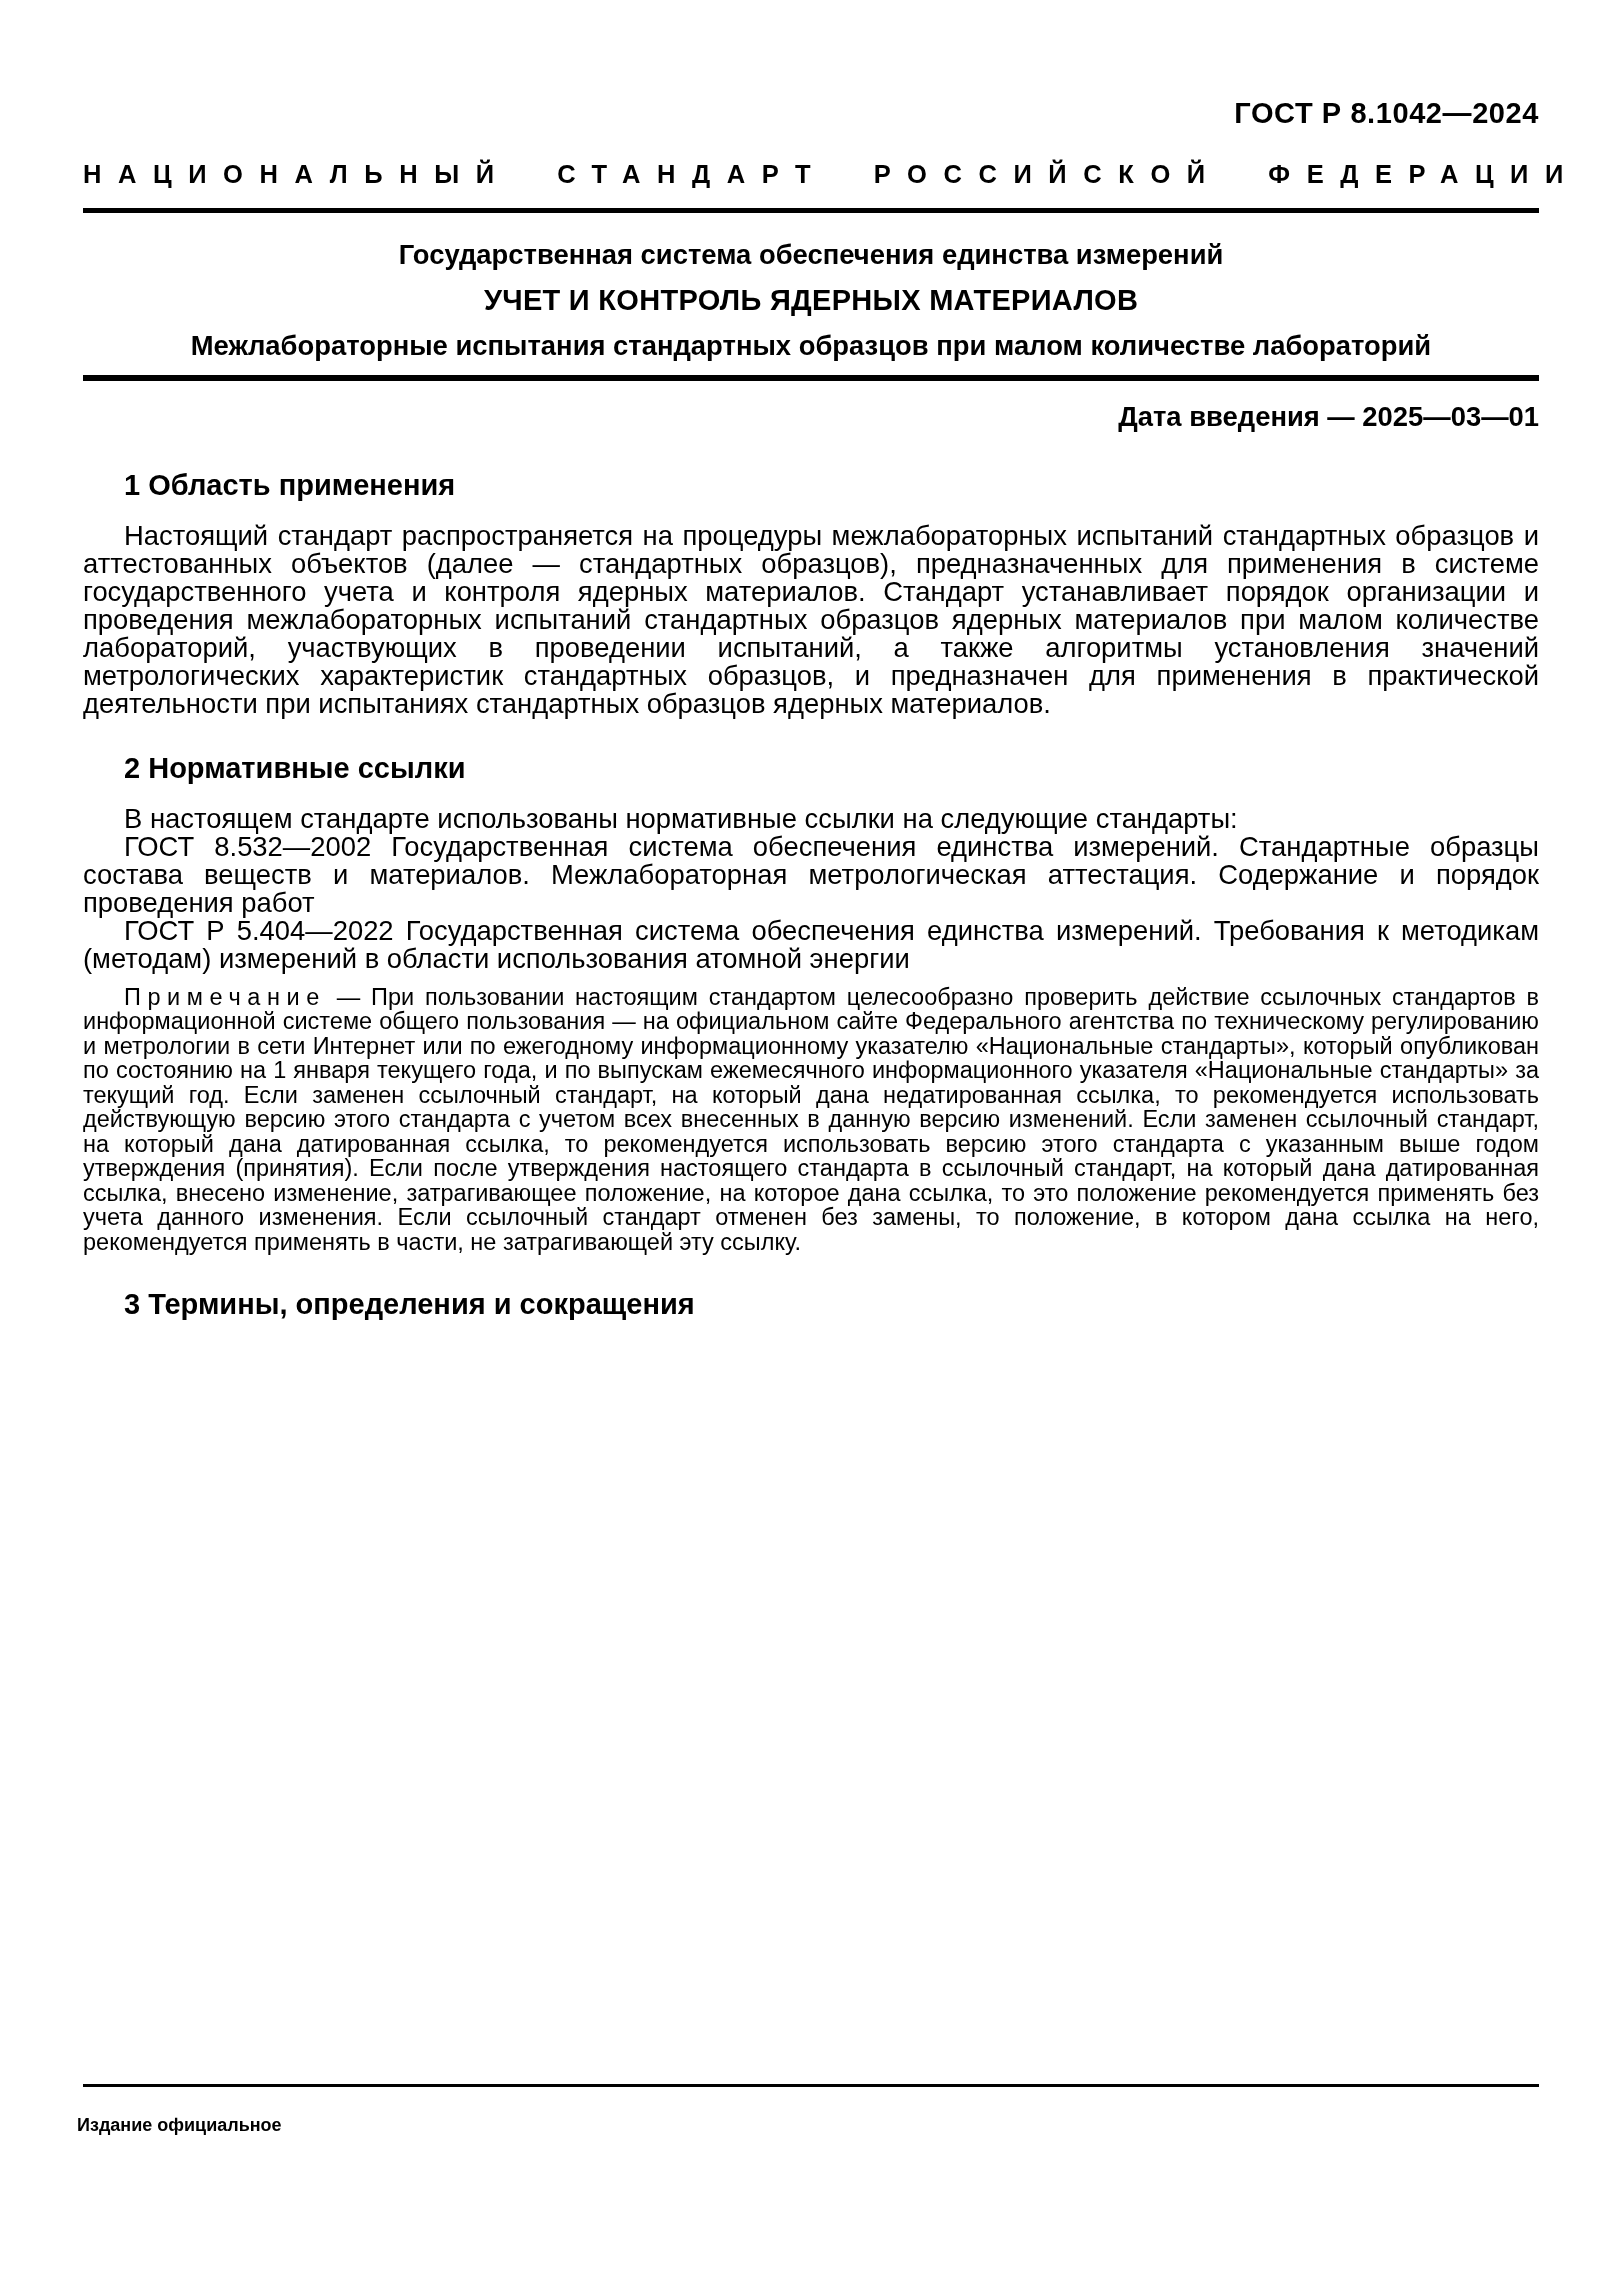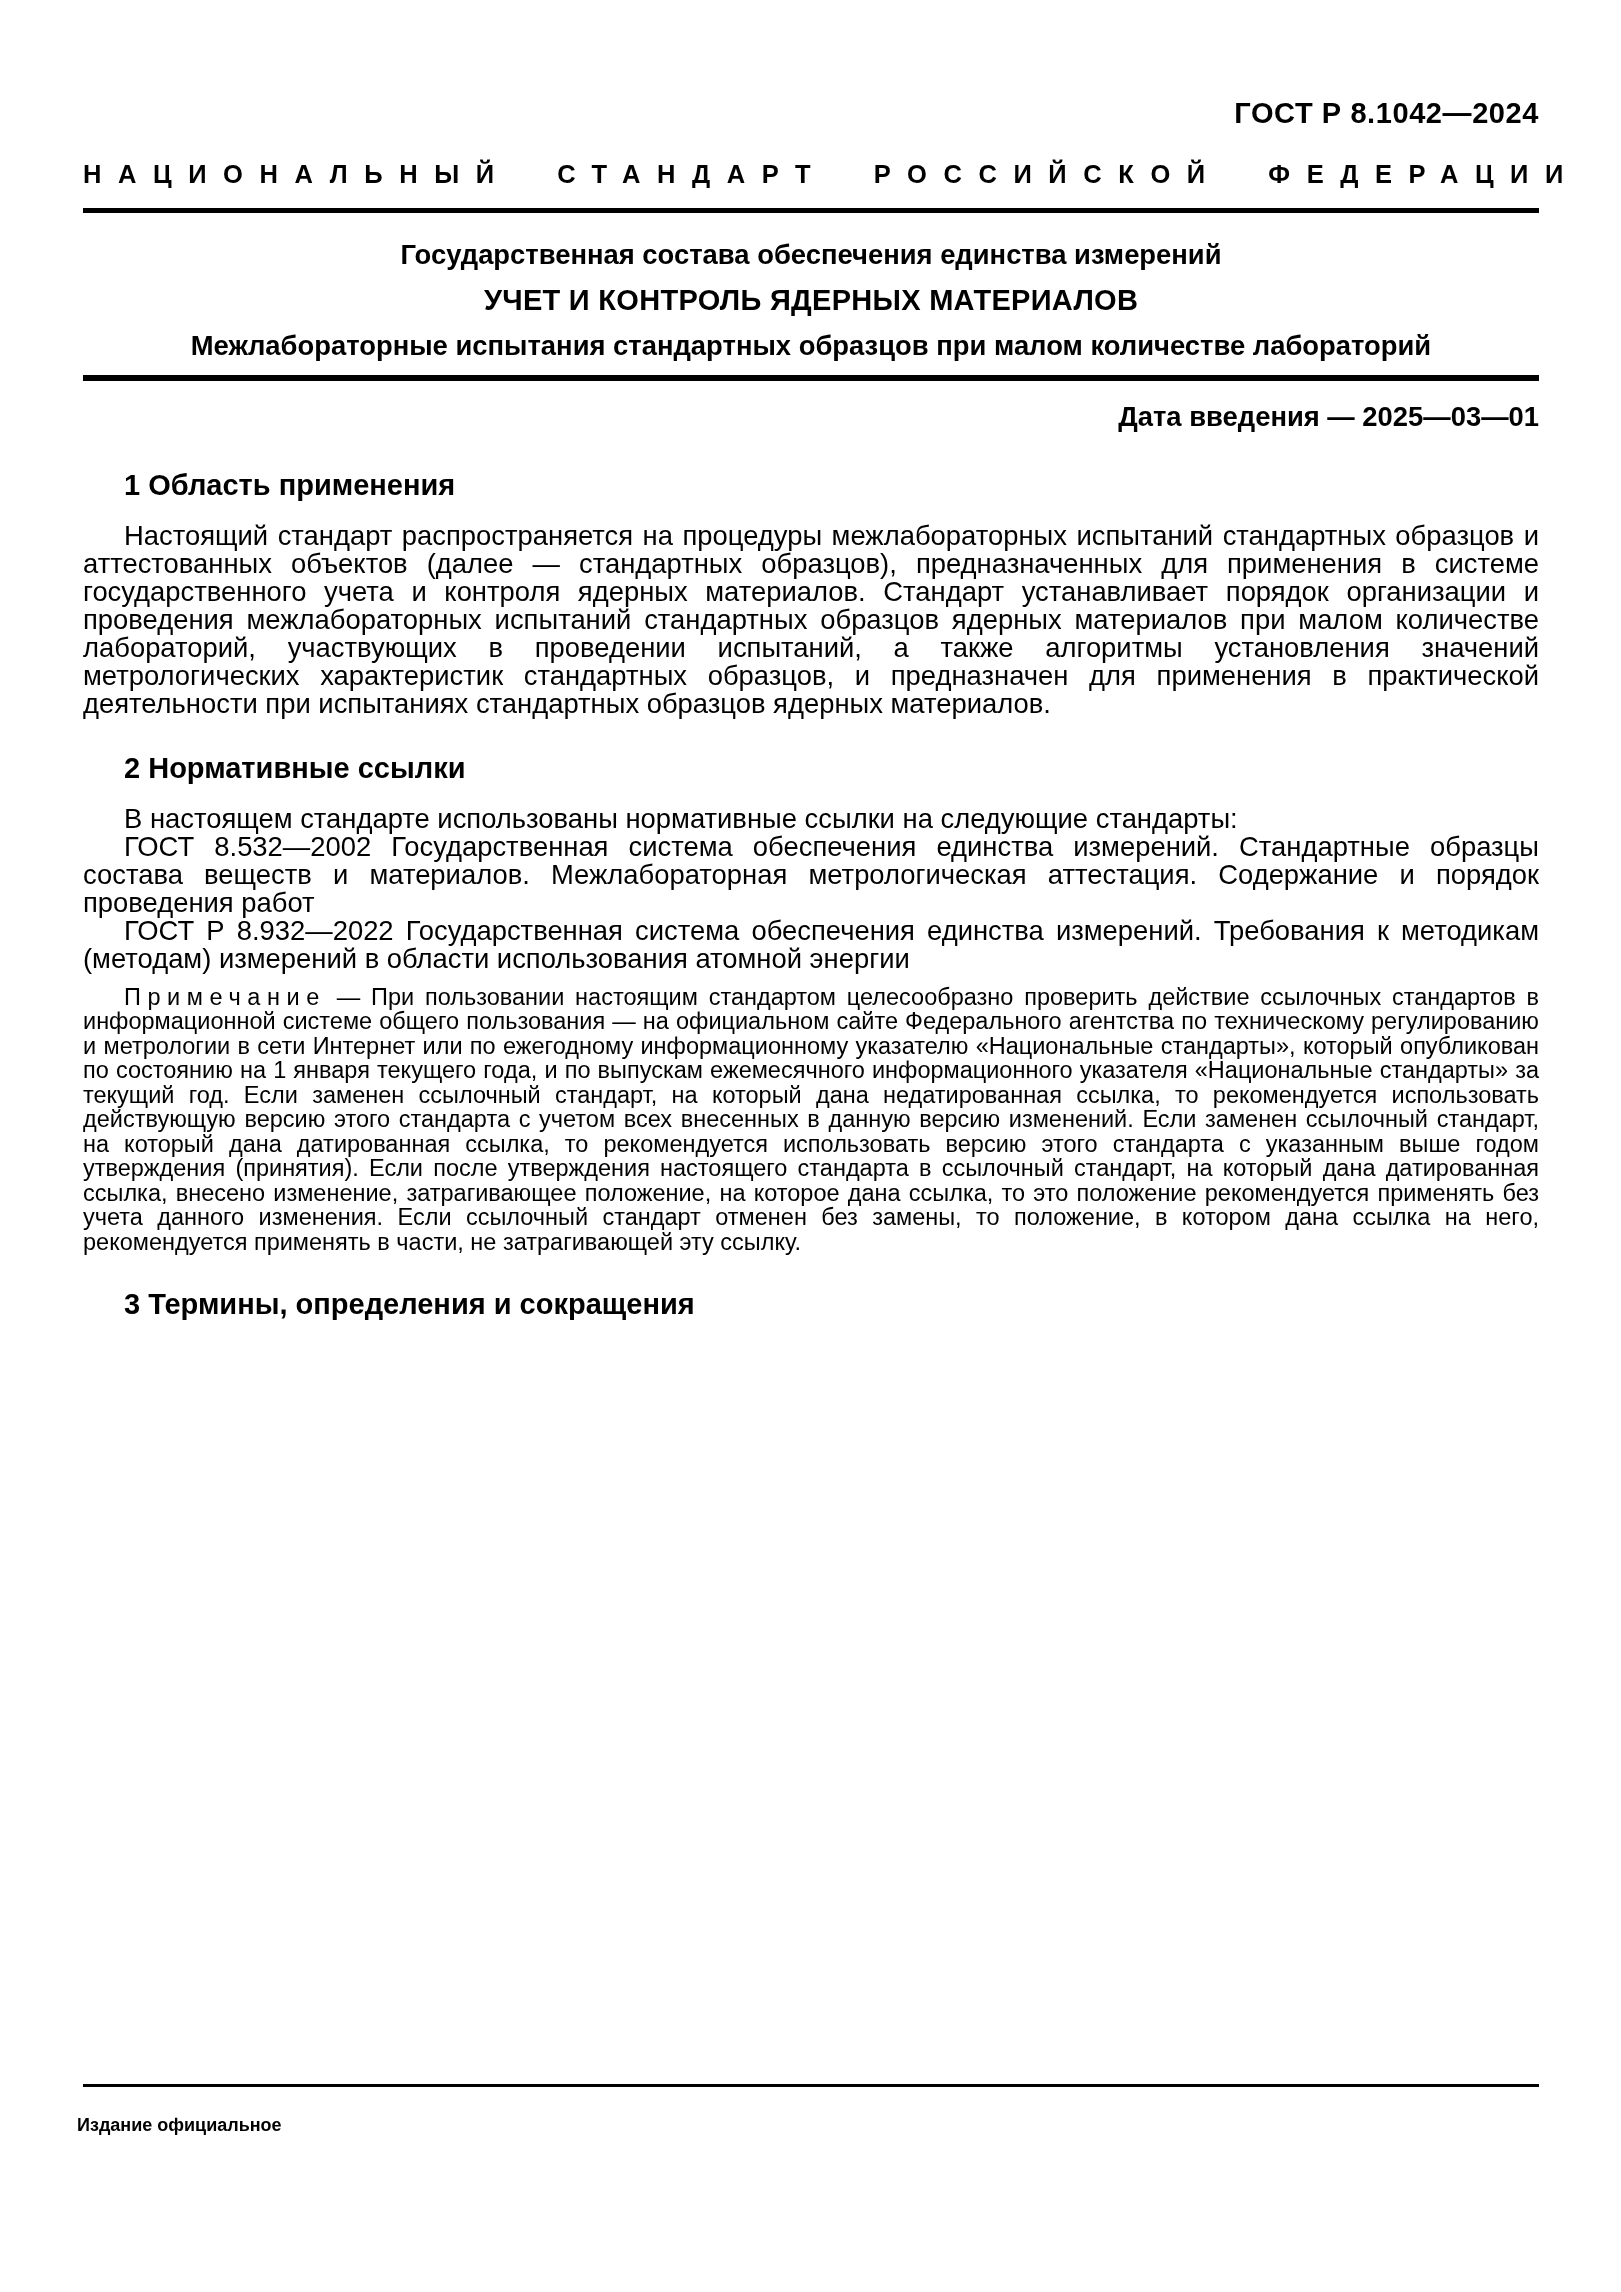--- a/index.html
+++ b/index.html
@@ -125,36 +125,36 @@
 
 <div class="page">
 
   <div class="doc-number">ГОСТ Р 8.1042—2024</div>
 
   <div class="banner">НАЦИОНАЛЬНЫЙ СТАНДАРТ РОССИЙСКОЙ ФЕДЕРАЦИИ</div>
 
   <div class="rule rule-top"></div>
 
   <div class="title-block">
-    <div class="title-system">Государственная состава обеспечения единства измерений</div>
+    <div class="title-system">Государственная система обеспечения единства измерений</div>
     <div class="title-main">УЧЕТ И КОНТРОЛЬ ЯДЕРНЫХ МАТЕРИАЛОВ</div>
     <div class="title-sub">Межлабораторные испытания стандартных образцов при малом количестве лабораторий</div>
   </div>
 
   <div class="rule rule-mid"></div>
 
   <div class="intro-date">Дата введения — 2025—03—01</div>
 
   <h2 class="sec">1 Область применения</h2>
   <p class="body after-heading">Настоящий стандарт распространяется на процедуры межлабораторных испытаний стандартных образцов и аттестованных объектов (далее — стандартных образцов), предназначенных для применения в системе государственного учета и контроля ядерных материалов. Стандарт устанавливает порядок организации и проведения межлабораторных испытаний стандартных образцов ядерных материалов при малом количестве лабораторий, участвующих в проведении испытаний, а также алгоритмы установления значений метрологических характеристик стандартных образцов, и предназначен для применения в практической деятельности при испытаниях стандартных образцов ядерных материалов.</p>
 
   <h2 class="sec sec-gap">2 Нормативные ссылки</h2>
   <p class="body after-heading">В настоящем стандарте использованы нормативные ссылки на следующие стандарты:</p>
   <p class="body">ГОСТ 8.532—2002 Государственная система обеспечения единства измерений. Стандартные образцы состава веществ и материалов. Межлабораторная метрологическая аттестация. Содержание и порядок проведения работ</p>
-  <p class="body">ГОСТ Р 8.932—2022 Государственная система обеспечения единства измерений. Требования к методикам (методам) измерений в области использования атомной энергии</p>
+  <p class="body">ГОСТ Р 5.404—2022 Государственная система обеспечения единства измерений. Требования к методикам (методам) измерений в области использования атомной энергии</p>
   <p class="note"><span class="note-label">Примечание</span><span> — При пользовании настоящим стандартом целесообразно проверить действие ссылочных стандартов в информационной системе общего пользования — на официальном сайте Федерального агентства по техническому регулированию и метрологии в сети Интернет или по ежегодному информационному указателю «Национальные стандарты», который опубликован по состоянию на 1 января текущего года, и по выпускам ежемесячного информационного указателя «Национальные стандарты» за текущий год. Если заменен ссылочный стандарт, на который дана недатированная ссылка, то рекомендуется использовать действующую версию этого стандарта с учетом всех внесенных в данную версию изменений. Если заменен ссылочный стандарт, на который дана датированная ссылка, то рекомендуется использовать версию этого стандарта с указанным выше годом утверждения (принятия). Если после утверждения настоящего стандарта в ссылочный стандарт, на который дана датированная ссылка, внесено изменение, затрагивающее положение, на которое дана ссылка, то это положение рекомендуется применять без учета данного изменения. Если ссылочный стандарт отменен без замены, то положение, в котором дана ссылка на него, рекомендуется применять в части, не затрагивающей эту ссылку.</span></p>
 
   <h2 class="sec sec-gap">3 Термины, определения и сокращения</h2>
 
   <div class="footer-rule"></div>
   <div class="edition">Издание официальное</div>
   <div class="page-num">1</div>
 
 </div>
 

